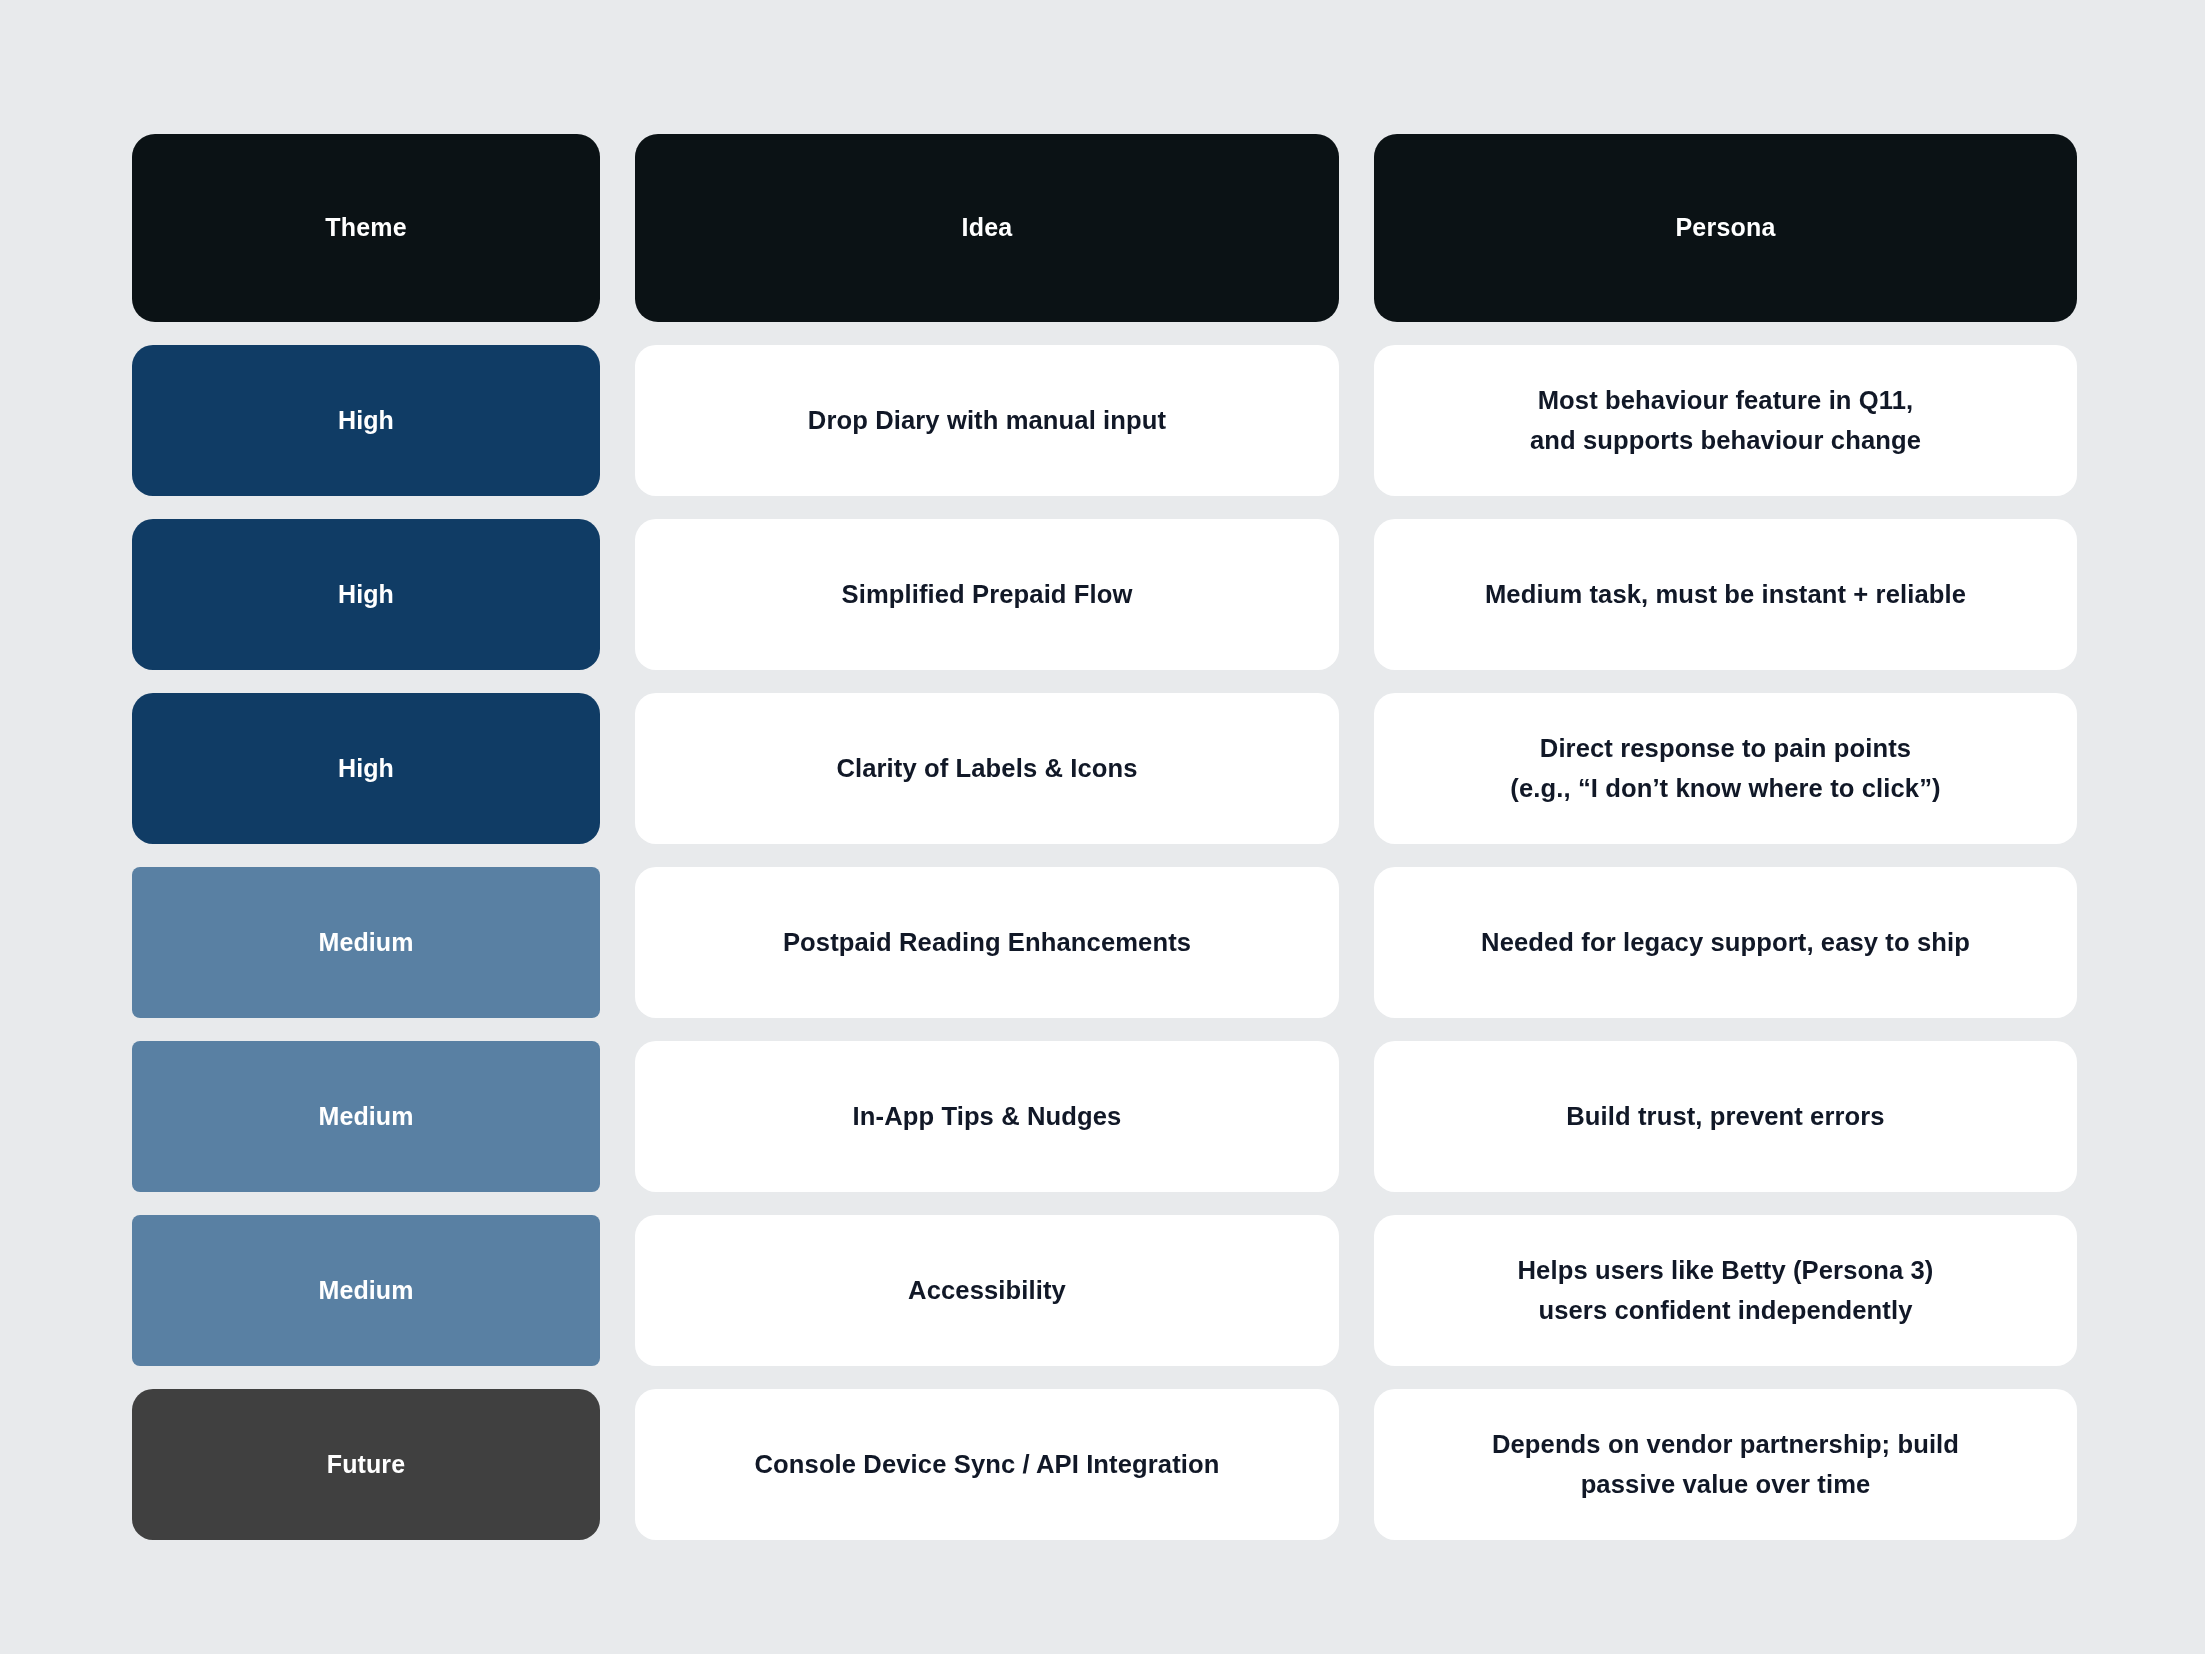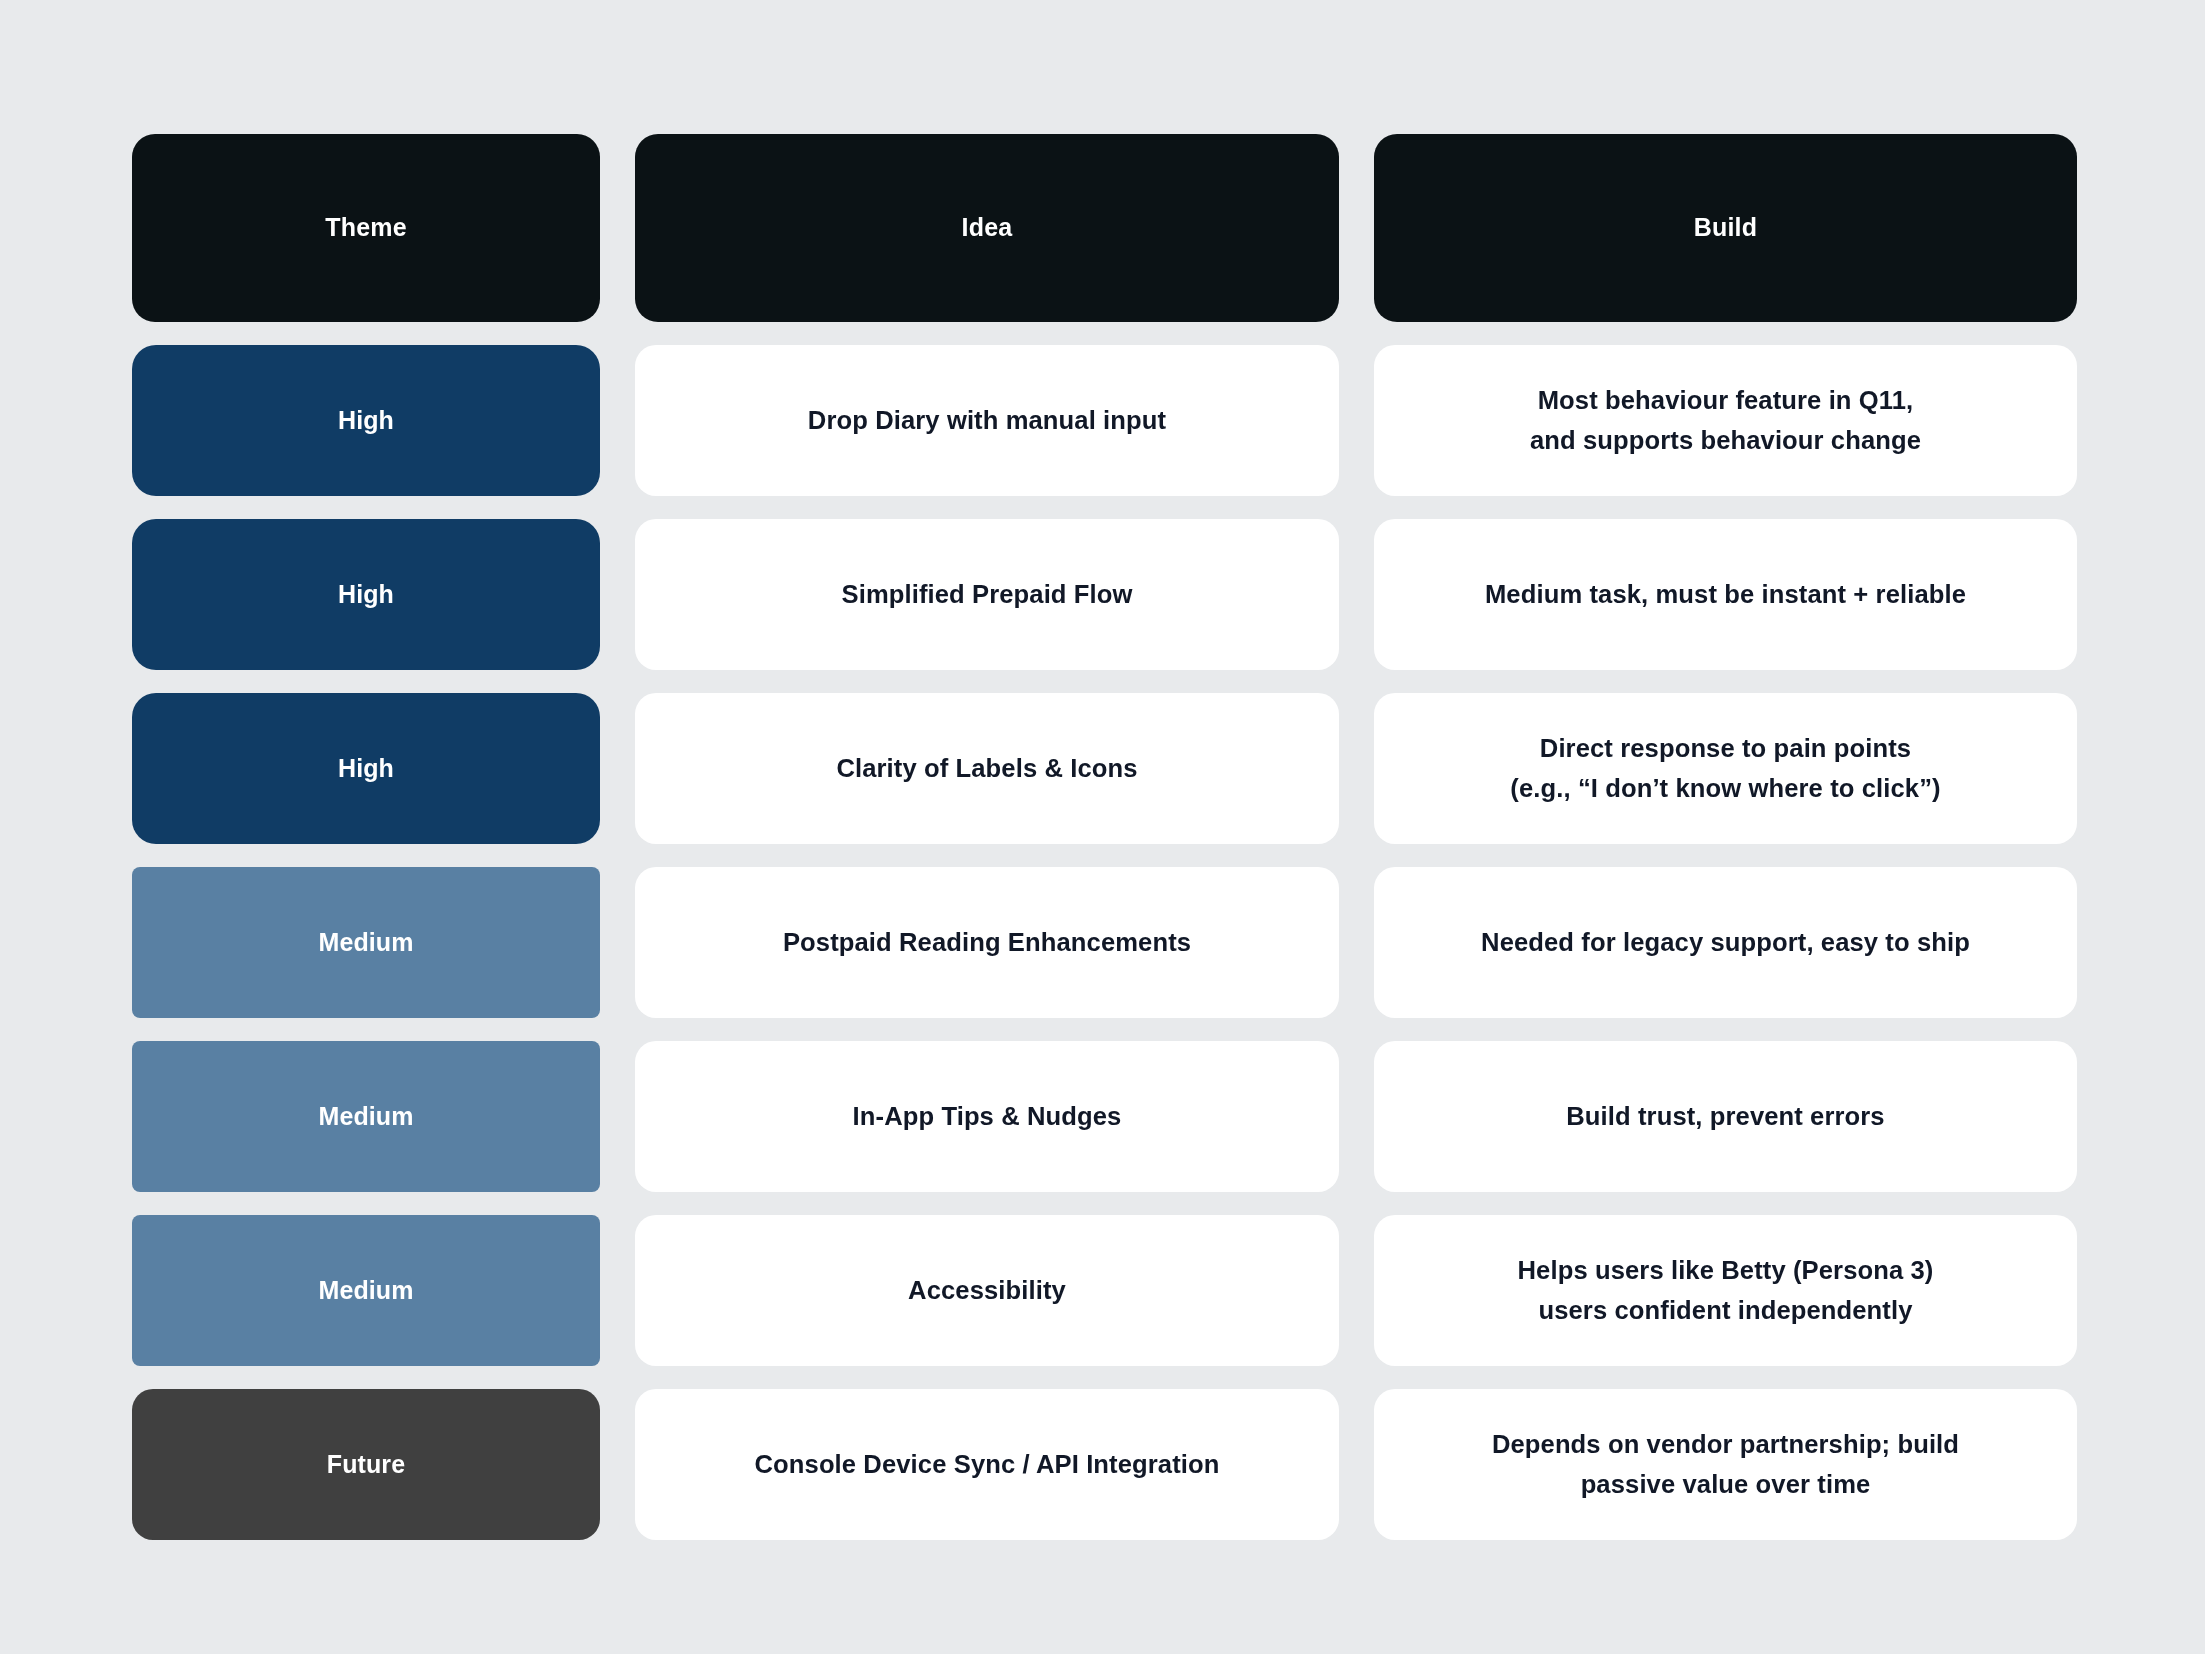--- a/index.html
+++ b/index.html
@@ -66,21 +66,21 @@
     font-weight: bold;
     line-height: 1.55;
     letter-spacing: 0.1px;
   }
 
   .theme-cell .txt {
     color: #ffffff;
     font-size: 25px;
   }
 
-  .theme-high   { background: #103c65; border-radius: 24px; }
+  .theme-high   { background: #103c65; }
   .theme-medium { background: #5980a3; border-radius: 8px; }
   .theme-future { background: #404040; }
 
   .idea-cell,
   .reason-cell {
     background: #ffffff;
   }
 
   .idea-cell .txt,
   .reason-cell .txt {
@@ -93,21 +93,21 @@
 <div class="board">
   <div class="grid">
 
     <div class="head-cell">
       <span class="label">Theme</span>
     </div>
     <div class="head-cell">
       <span class="label">Idea</span>
     </div>
     <div class="head-cell">
-      <span class="label">Build</span>
+      <span class="label">Persona</span>
     </div>
 
     <div class="cell theme-cell theme-high">
       <span class="txt">High</span>
     </div>
     <div class="cell idea-cell">
       <span class="txt">Drop Diary with manual input</span>
     </div>
     <div class="cell reason-cell">
       <span class="txt"><span>Most behaviour feature in Q11,</span><br><span>and supports behaviour change</span></span>

